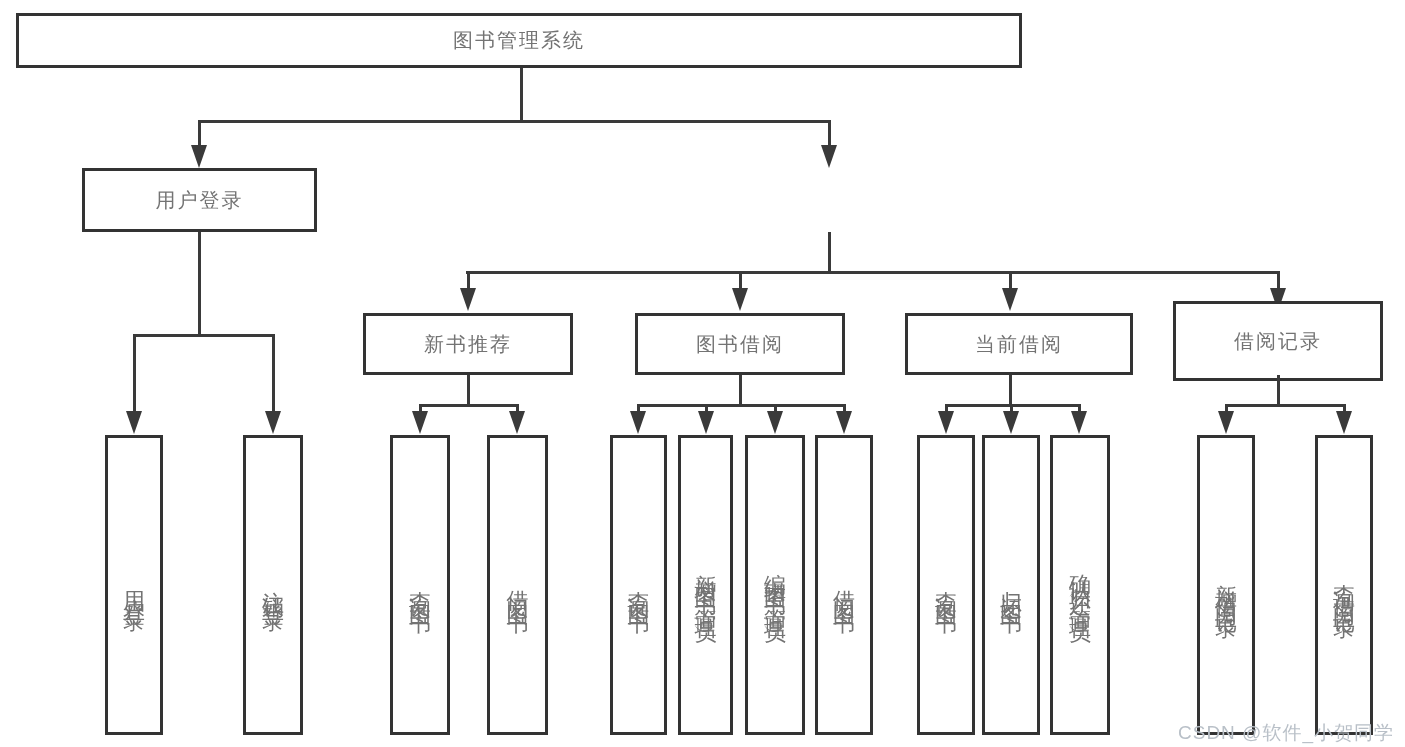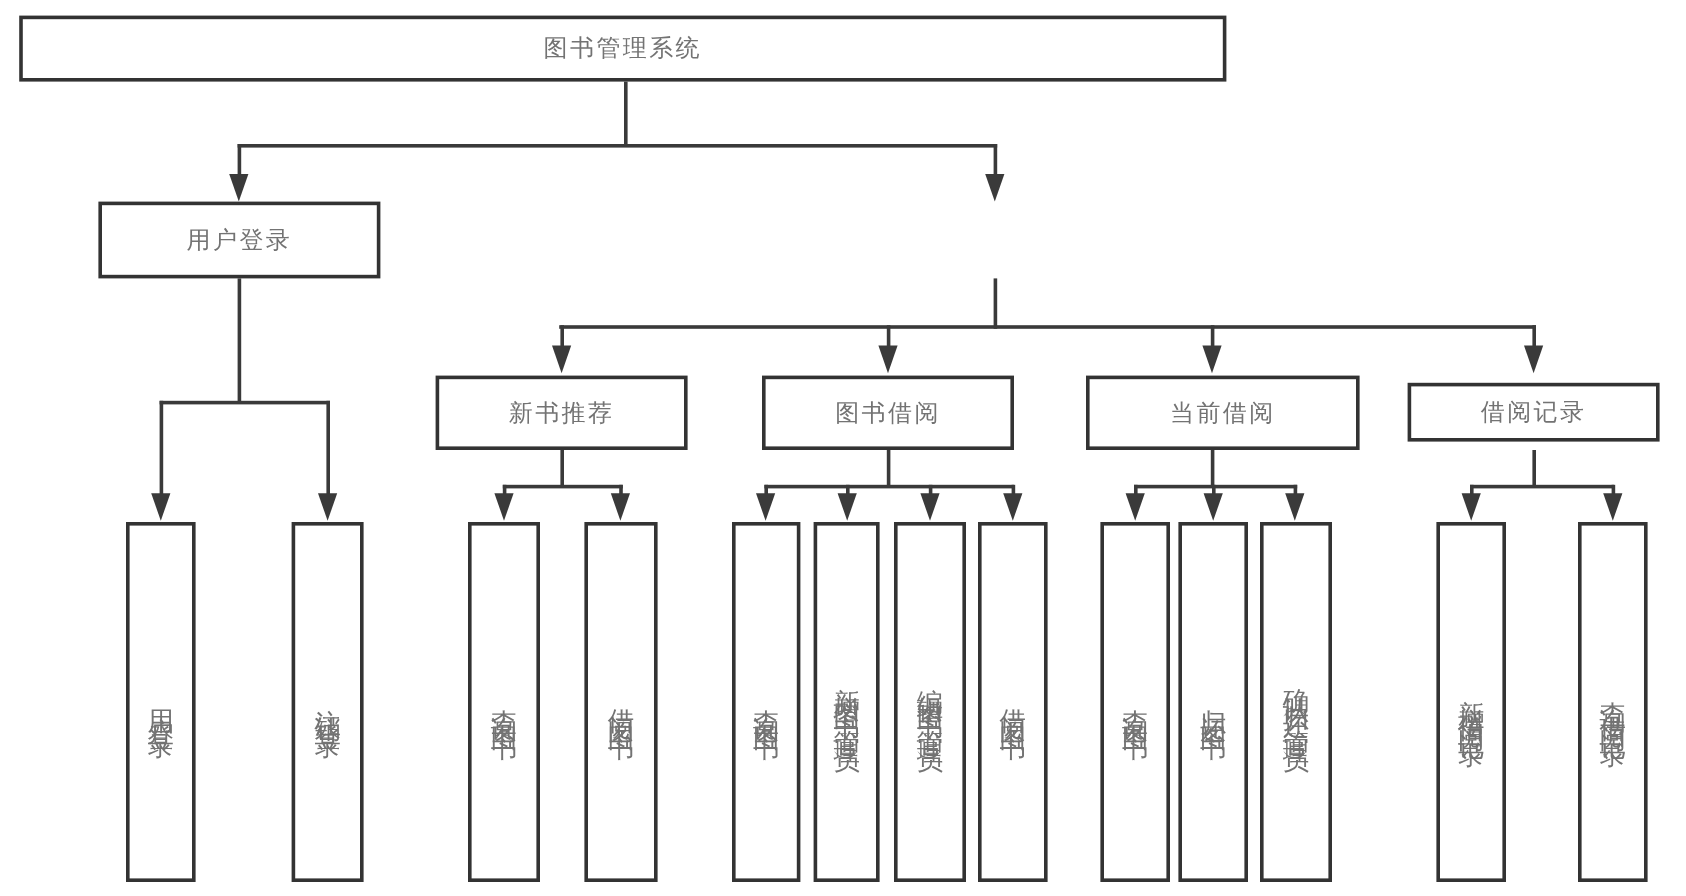--- a/index.html
+++ b/index.html
@@ -82,21 +82,21 @@
   <div class="vline" style="left:739px;  top:271px; height:18px;"></div>
   <div class="arrow" style="left:732px;  top:288px;"></div>
   <div class="vline" style="left:1009px; top:271px; height:18px;"></div>
   <div class="arrow" style="left:1002px; top:288px;"></div>
   <div class="vline" style="left:1277px; top:271px; height:18px;"></div>
   <div class="arrow" style="left:1270px; top:288px;"></div>
 
   <div class="box" style="left:363px; top:313px; width:210px; height:62px;">新书推荐</div>
   <div class="box" style="left:635px; top:313px; width:210px; height:62px;">图书借阅</div>
   <div class="box" style="left:905px; top:313px; width:228px; height:62px;">当前借阅</div>
-  <div class="box" style="left:1173px; top:319px; width:210px; height:49px;">借阅记录</div>
+  <div class="box" style="left:1173px; top:301px; width:210px; height:80px;">借阅记录</div>
 
   <div class="vline" style="left:467px; top:375px; height:31px;"></div>
   <div class="hline" style="left:419px; top:404px; width:100px;"></div>
   <div class="vline" style="left:419px; top:404px; height:9px;"></div>
   <div class="arrow" style="left:412px; top:411px;"></div>
   <div class="vline" style="left:516px; top:404px; height:9px;"></div>
   <div class="arrow" style="left:509px; top:411px;"></div>
 
   <div class="vline" style="left:739px; top:375px; height:31px;"></div>
   <div class="hline" style="left:637px; top:404px; width:208px;"></div>
@@ -136,14 +136,15 @@
   <div class="box box-v" style="left:745px; top:435px; width:60px; height:300px;">编辑图书（管理员）</div>
   <div class="box box-v" style="left:815px; top:435px; width:58px; height:300px;">借阅图书</div>
 
   <div class="box box-v" style="left:917px; top:435px; width:58px; height:300px;">查询图书</div>
   <div class="box box-v" style="left:982px; top:435px; width:58px; height:300px;">归还图书</div>
   <div class="box box-v" style="left:1050px; top:435px; width:60px; height:300px;">确认归还（管理员）</div>
 
   <div class="box box-v" style="left:1197px; top:435px; width:58px; height:300px;">新增借阅记录</div>
   <div class="box box-v" style="left:1315px; top:435px; width:58px; height:300px;">查询借阅记录</div>
 
+  <div class="watermark">CSDN @软件_小贺同学</div>
 
 </div>
 
 </body></html>

